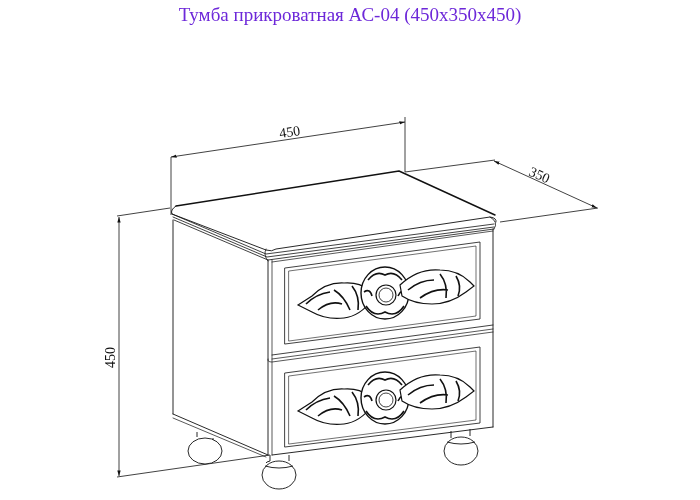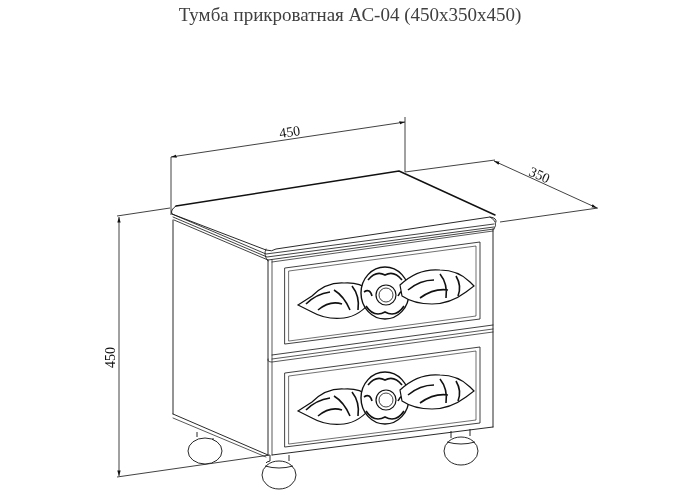--- a/index.html
+++ b/index.html
@@ -1,17 +1,17 @@
 <!DOCTYPE html>
 <html><head>
 <meta charset="utf-8">
 <style>
   html, body { margin: 0; padding: 0; background: #ffffff; }
   body { width: 700px; height: 500px; position: relative; overflow: hidden; font-family: "Liberation Serif", serif; }
-  .title { position: absolute; left: 0; top: 4px; width: 700px; text-align: center; font-size: 19px; color: #404040; letter-spacing: 0; }
+  .title { position: absolute; left: 0; top: 4px; width: 700px; text-align: center; font-size: 19px; color: #6d28d9; letter-spacing: 0; }
   svg.drawing { position: absolute; left: 0; top: 0; }
   .dim-text { font-family: "Liberation Serif", serif; font-size: 14px; fill: #111; }
 </style>
 </head>
 <body>
 
 <div class="title">Тумба прикроватная АС-04 (450х350х450)</div>
 
 <svg class="drawing" width="700" height="500" viewBox="0 0 700 500" xmlns="http://www.w3.org/2000/svg">
   <defs>

